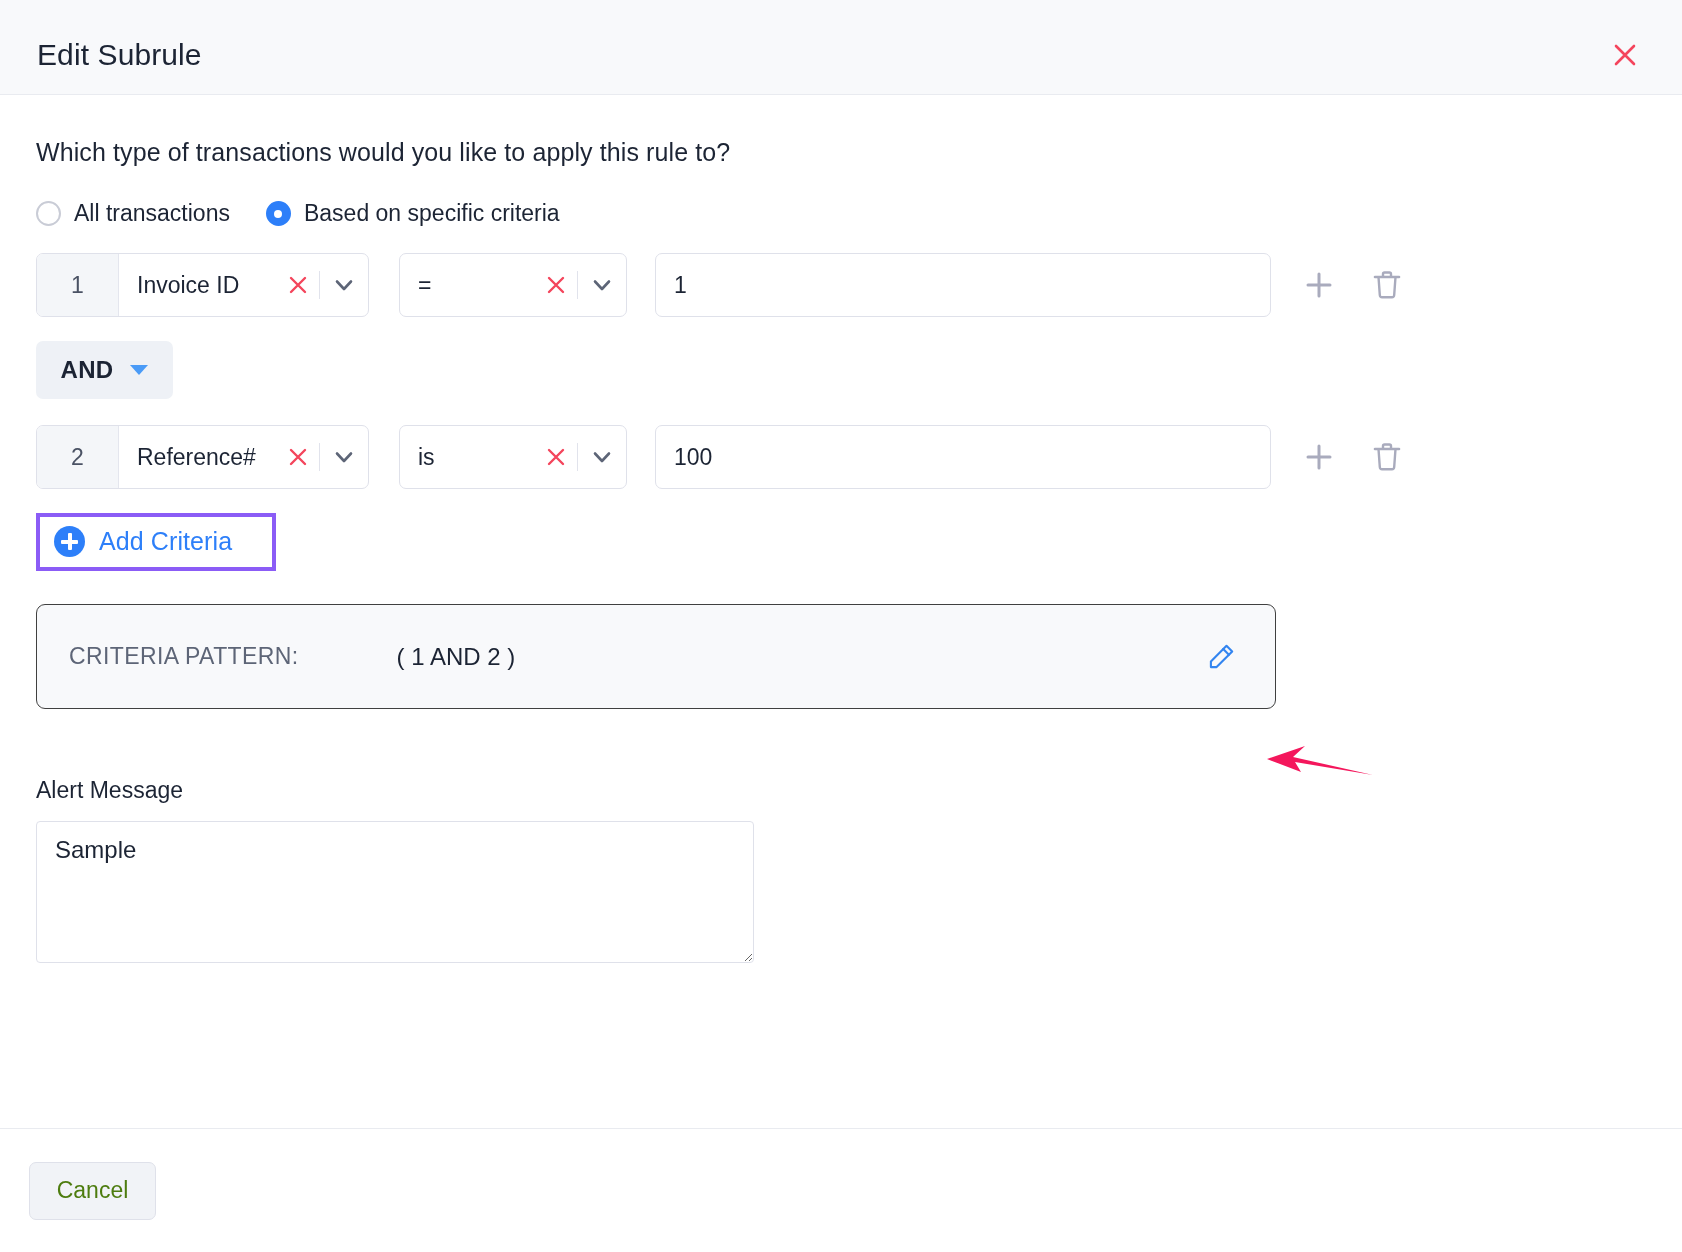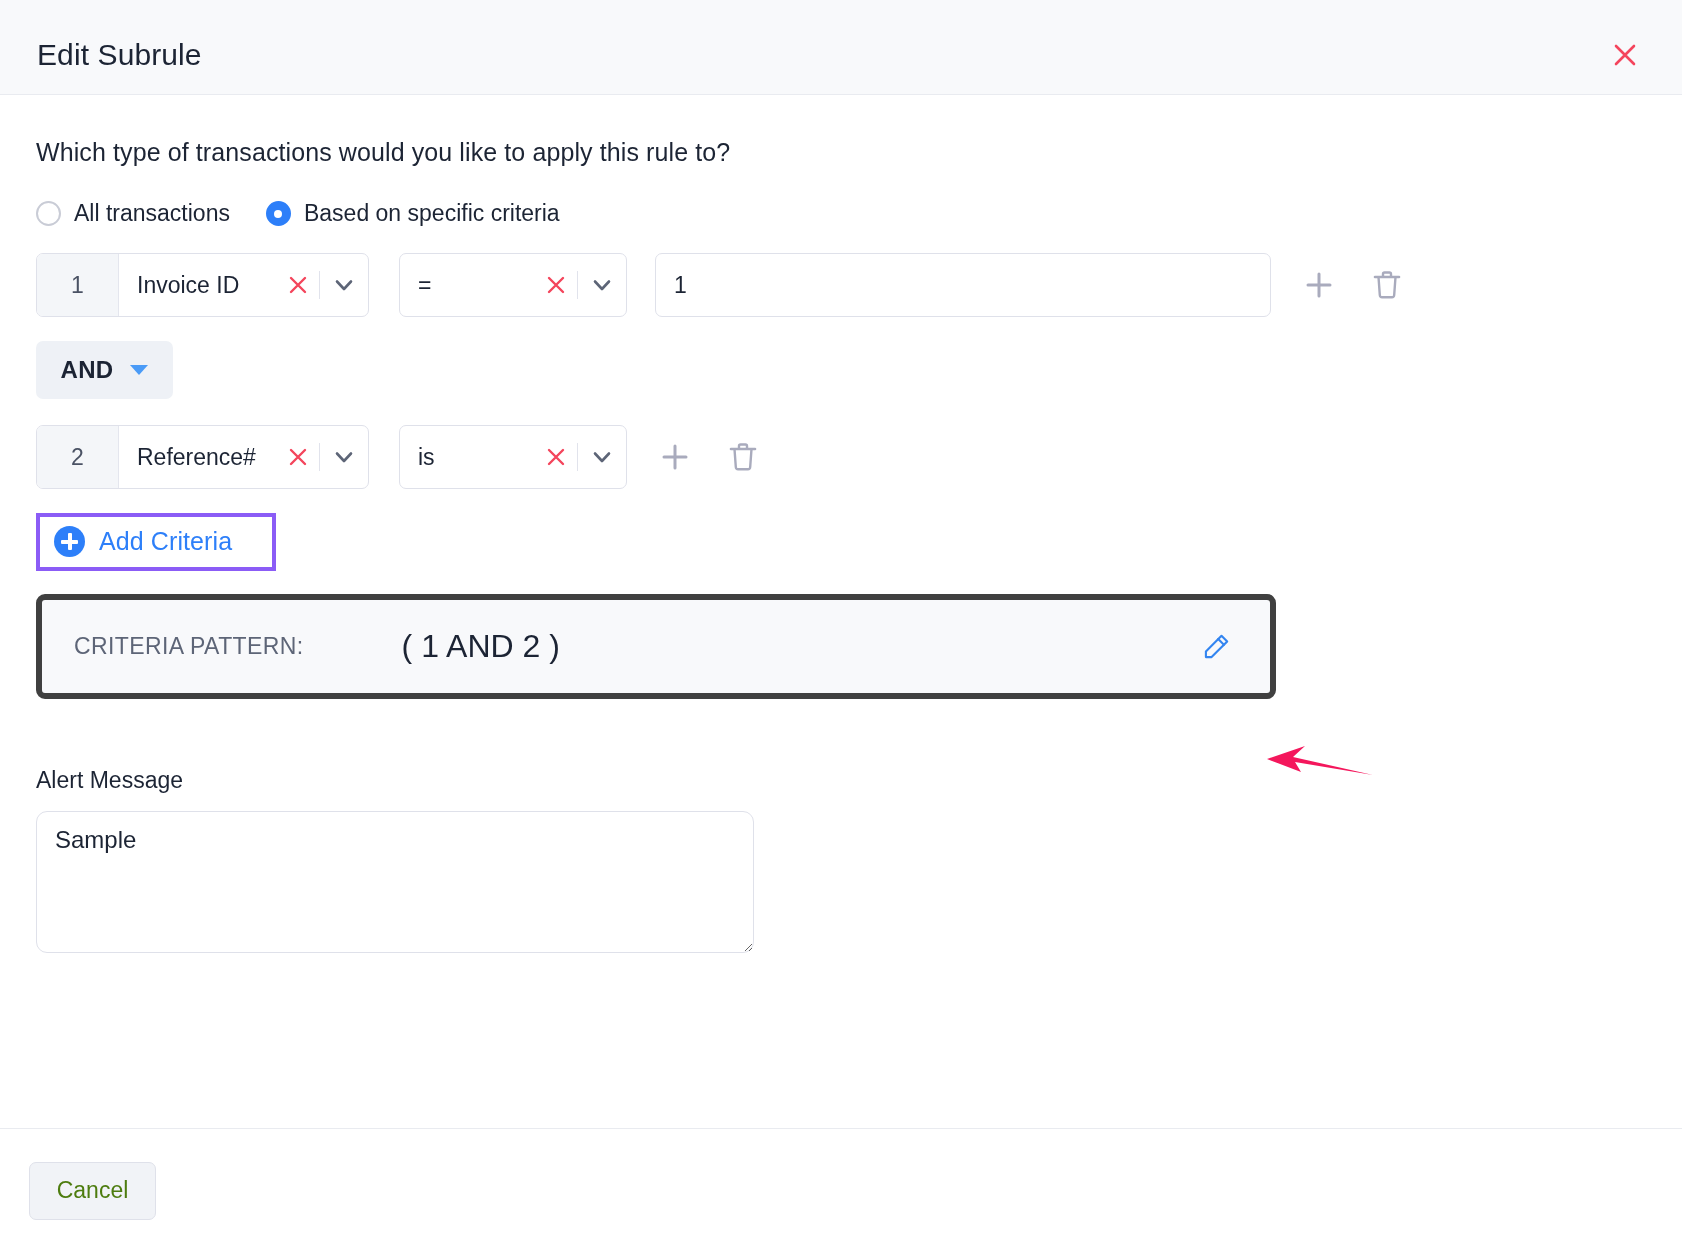--- a/index.html
+++ b/index.html
@@ -242,38 +242,38 @@
   #plus-circle::before { left: 7px; top: 14px; width: 17px; height: 3.5px; }
   #plus-circle::after  { top: 7px; left: 14px; height: 17px; width: 3.5px; }
   #add-criteria-label {
     font-size: 25px;
     color: #2d7ff9;
     letter-spacing: .1px;
   }
 
   
   #pattern-box {
-    margin-top: 23px;
+    margin-top: 33px;
     width: 1240px;
     height: 105px;
     background: #f8f9fb;
-    border: 6px solid #404040;
+    border: 1px solid #404040;
     border-radius: 9px;
     display: flex;
     align-items: center;
     padding: 0 32px;
   }
   #pattern-label {
     font-size: 23px;
     color: #5d6577;
     letter-spacing: .4px;
   }
   #pattern-value {
     margin-left: 98px;
-    font-size: 32px;
+    font-size: 24px;
     color: #1c2434;
     text-align: center;
   }
   #pencil-btn {
     margin-left: auto;
     width: 44px; height: 44px;
     display: flex; align-items: center; justify-content: center;
     cursor: pointer;
   }
 
@@ -291,21 +291,21 @@
   #alert-label {
     margin-top: 68px;
     font-size: 23px;
     color: #1c2434;
   }
   #alert-textarea {
     margin-top: 17px;
     width: 718px;
     height: 142px;
     border: 1px solid #dfe1ea;
-    border-radius: 11px;
+    border-radius: 4px;
     font-family: "Liberation Sans", sans-serif;
     font-size: 24px;
     color: #1c2434;
     padding: 14px 18px;
     resize: both;
     outline: none;
     display: block;
   }
 
   
@@ -461,20 +461,21 @@
           </svg>
         </div>
         <div class="sep-bar"></div>
         <div class="chev">
           <svg width="22" height="22" viewBox="0 0 22 22" aria-hidden="true">
             <path d="M4 7.5 L11 15 L18 7.5" stroke="#5d6577" stroke-width="2.6" stroke-linecap="round" stroke-linejoin="round" fill="none"></path>
           </svg>
         </div>
       </div>
 
+      <input class="value-input" type="text" value="100" style="">
 
       <div class="row-actions">
         <div class="icon-btn">
           <svg width="32" height="32" viewBox="0 0 32 32" aria-hidden="true">
             <path d="M16 5 L16 27 M5 16 L27 16" stroke="#a9abbd" stroke-width="3" stroke-linecap="round" fill="none"></path>
           </svg>
         </div>
         <div class="icon-btn">
           <svg width="30" height="32" viewBox="0 0 30 32" aria-hidden="true">
             <path d="M3 8 L27 8" stroke="#a9abbd" stroke-width="2.6" stroke-linecap="round"></path>

